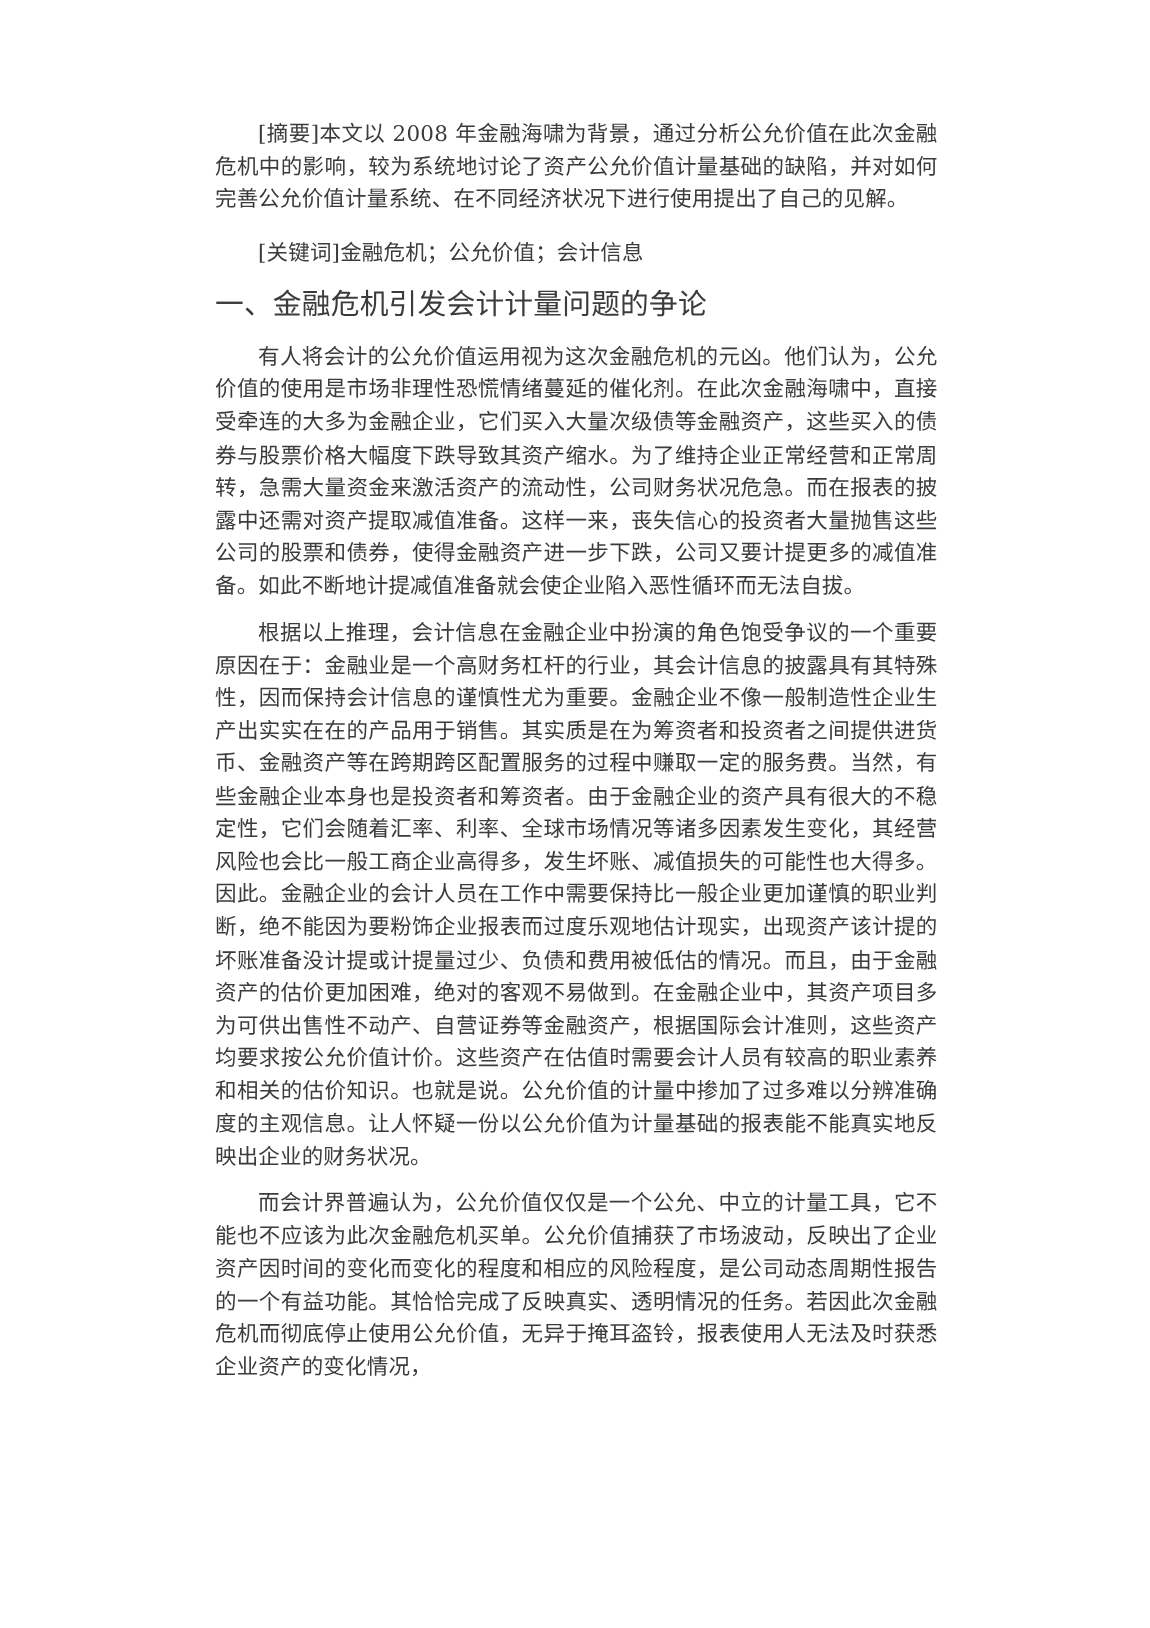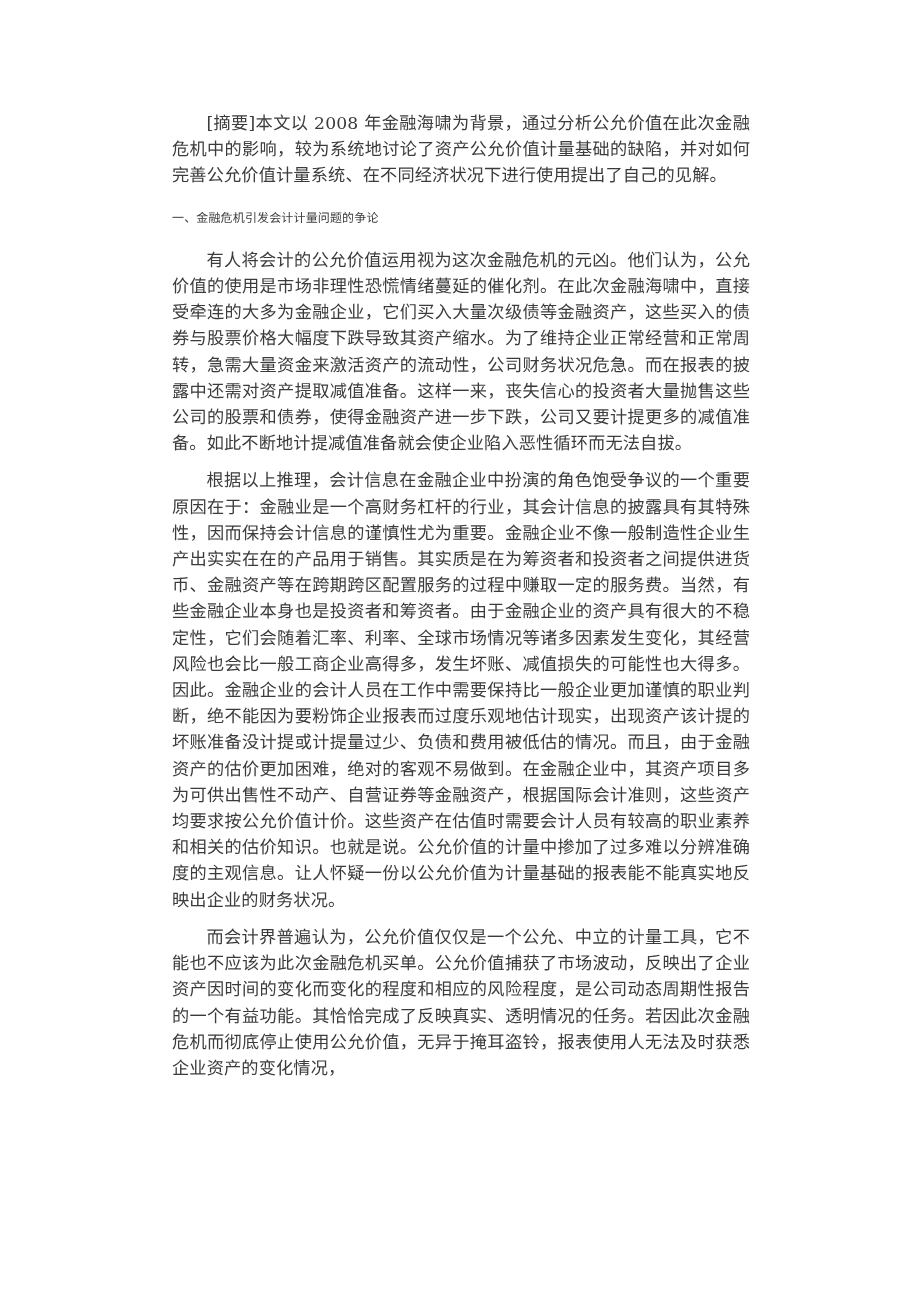--- a/index.html
+++ b/index.html
@@ -21,21 +21,21 @@
     position: relative;
     width: 920px;
     height: 1302px;
     background: #ffffff;
     box-sizing: border-box;
   }
 
   .text-column {
     position: absolute;
     left: 172px;
-    top: 110px;
+    top: 95px;
     width: 578px;
   }
 
   .para {
     margin: 0 0 11px 0;
     font-size: 17.2px;
     line-height: 26.2px;
     text-align: justify;
     text-justify: inter-character;
     text-indent: 2em;
@@ -43,21 +43,21 @@
     word-break: break-all;
     color: #3b3b3b;
   }
 
   .para.keywords {
     margin-bottom: 15px;
   }
 
   .heading {
     margin: 0 0 16px 0;
-    font-size: 12px;
+    font-size: 23px;
     line-height: 26.2px;
     text-align: left;
     text-indent: 0;
     letter-spacing: 0.15px;
     color: #3b3b3b;
     font-weight: normal;
   }
 
   .para.abstract {
     margin-bottom: 16px;
@@ -68,20 +68,21 @@
   }
 </style>
 </head>
 <body>
 
 <div class="page">
   <div class="text-column">
 
     <p class="para abstract">[摘要]本文以 2008 年金融海啸为背景，通过分析公允价值在此次金融危机中的影响，较为系统地讨论了资产公允价值计量基础的缺陷，并对如何完善公允价值计量系统、在不同经济状况下进行使用提出了自己的见解。</p>
 
+    <p class="para keywords">[关键词]金融危机；公允价值；会计信息</p>
 
     <h2 class="heading">一、金融危机引发会计计量问题的争论</h2>
 
 
     <p class="para">有人将会计的公允价值运用视为这次金融危机的元凶。他们认为，公允价值的使用是市场非理性恐慌情绪蔓延的催化剂。在此次金融海啸中，直接受牵连的大多为金融企业，它们买入大量次级债等金融资产，这些买入的债券与股票价格大幅度下跌导致其资产缩水。为了维持企业正常经营和正常周转，急需大量资金来激活资产的流动性，公司财务状况危急。而在报表的披露中还需对资产提取减值准备。这样一来，丧失信心的投资者大量抛售这些公司的股票和债券，使得金融资产进一步下跌，公司又要计提更多的减值准备。如此不断地计提减值准备就会使企业陷入恶性循环而无法自拔。</p>
 
     <p class="para">根据以上推理，会计信息在金融企业中扮演的角色饱受争议的一个重要原因在于：金融业是一个高财务杠杆的行业，其会计信息的披露具有其特殊性，因而保持会计信息的谨慎性尤为重要。金融企业不像一般制造性企业生产出实实在在的产品用于销售。其实质是在为筹资者和投资者之间提供进货币、金融资产等在跨期跨区配置服务的过程中赚取一定的服务费。当然，有些金融企业本身也是投资者和筹资者。由于金融企业的资产具有很大的不稳定性，它们会随着汇率、利率、全球市场情况等诸多因素发生变化，其经营风险也会比一般工商企业高得多，发生坏账、减值损失的可能性也大得多。因此。金融企业的会计人员在工作中需要保持比一般企业更加谨慎的职业判断，绝不能因为要粉饰企业报表而过度乐观地估计现实，出现资产该计提的坏账准备没计提或计提量过少、负债和费用被低估的情况。而且，由于金融资产的估价更加困难，绝对的客观不易做到。在金融企业中，其资产项目多为可供出售性不动产、自营证券等金融资产，根据国际会计准则，这些资产均要求按公允价值计价。这些资产在估值时需要会计人员有较高的职业素养和相关的估价知识。也就是说。公允价值的计量中掺加了过多难以分辨准确度的主观信息。让人怀疑一份以公允价值为计量基础的报表能不能真实地反映出企业的财务状况。</p>
 
     <p class="para body-last">而会计界普遍认为，公允价值仅仅是一个公允、中立的计量工具，它不能也不应该为此次金融危机买单。公允价值捕获了市场波动，反映出了企业资产因时间的变化而变化的程度和相应的风险程度，是公司动态周期性报告的一个有益功能。其恰恰完成了反映真实、透明情况的任务。若因此次金融危机而彻底停止使用公允价值，无异于掩耳盗铃，报表使用人无法及时获悉企业资产的变化情况，</p>
 

